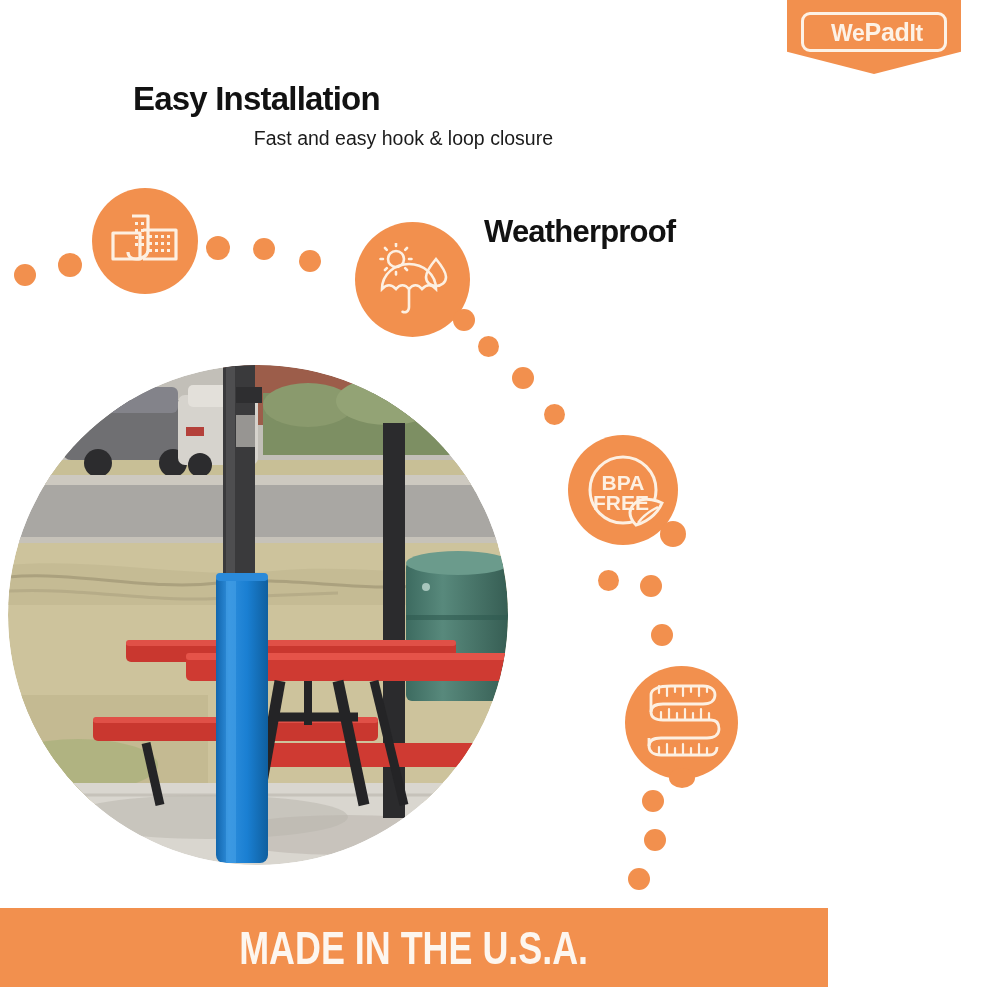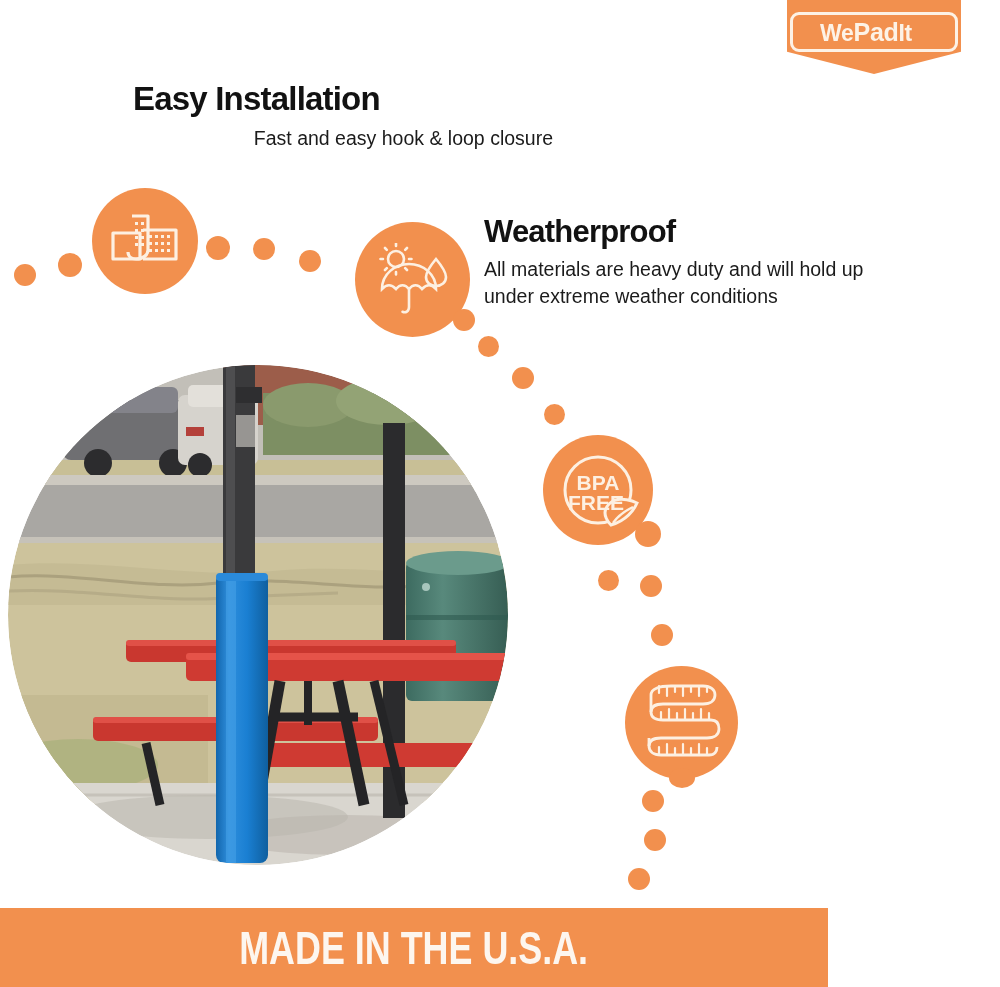--- a/index.html
+++ b/index.html
@@ -21,22 +21,22 @@
     left: 787px; top: 0px;
     width: 174px; height: 74px;
   }
   .logo-shape {
     position: absolute; inset: 0;
     background: #f2904e;
     clip-path: polygon(0 0, 100% 0, 100% 70%, 50% 100%, 0 70%);
   }
   .logo-box {
     position: absolute;
-    left: 3px; top: 12px;
-    width: 168px; height: 40px;
+    left: 14px; top: 12px;
+    width: 146px; height: 40px;
     border: 3px solid #fdf2e6;
     border-radius: 9px;
     padding-left: 19px;
   }
   .logo-text {
     position: absolute;
     left: 0; top: 0; width: 146px; height: 34px;
     line-height: 34px;
     text-align: center;
     color: #fdf2e6;
@@ -80,21 +80,21 @@
   .icon-circle {
     position: absolute;
     border-radius: 50%;
     background: #f2904e;
     display: flex;
     align-items: center;
     justify-content: center;
   }
   #icon-easy    { left: 92px;  top: 188px; width: 106px; height: 106px; }
   #icon-weather { left: 355px; top: 222px; width: 115px; height: 115px; }
-  #icon-bpa     { left: 543px; top: 435px; width: 110px; height: 110px; }
+  #icon-bpa     { left: 568px; top: 435px; width: 110px; height: 110px; }
   #icon-fit     { left: 625px; top: 666px; width: 113px; height: 113px; }
   .icon-circle svg { display: block; }
 
   
   .blob-bump {
     position: absolute;
     background: #f2904e;
     border-radius: 50%;
   }
 
@@ -196,21 +196,20 @@
           <rect x="39" y="39" width="3" height="3"></rect>
             <rect x="45" y="39" width="3" height="3"></rect>
           <rect x="51" y="39" width="3" height="3"></rect>
             <rect x="57" y="39" width="3" height="3"></rect>
         </g>
       </svg>
     </span>
   </div>
 
   <div class="feature-title" id="title-weather">Weatherproof</div>
-  <div class="feature-body" id="body-weather">All materials are heavy duty and will hold up under extreme weather conditions</div>
 
   <div class="icon-circle" id="icon-weather">
     <div class="blob-bump" style="right:-5px; bottom:6px; width:22px; height:22px;"></div>
     <span style="position:relative;">
       <svg width="78" height="74" viewBox="0 0 78 74">
         <g fill="none" stroke="#fdf0e2" stroke-width="2.6" stroke-linecap="round">
 
           <circle cx="22" cy="16" r="8"></circle>
           <path d="M22 3 V0.5 M22 31.5 V29 M9 16 H6.5 M37.5 16 H35 M12.8 6.8 L11 5 M31.2 25.2 L33 27 M31.2 6.8 L33 5 M12.8 25.2 L11 27"></path>
 

